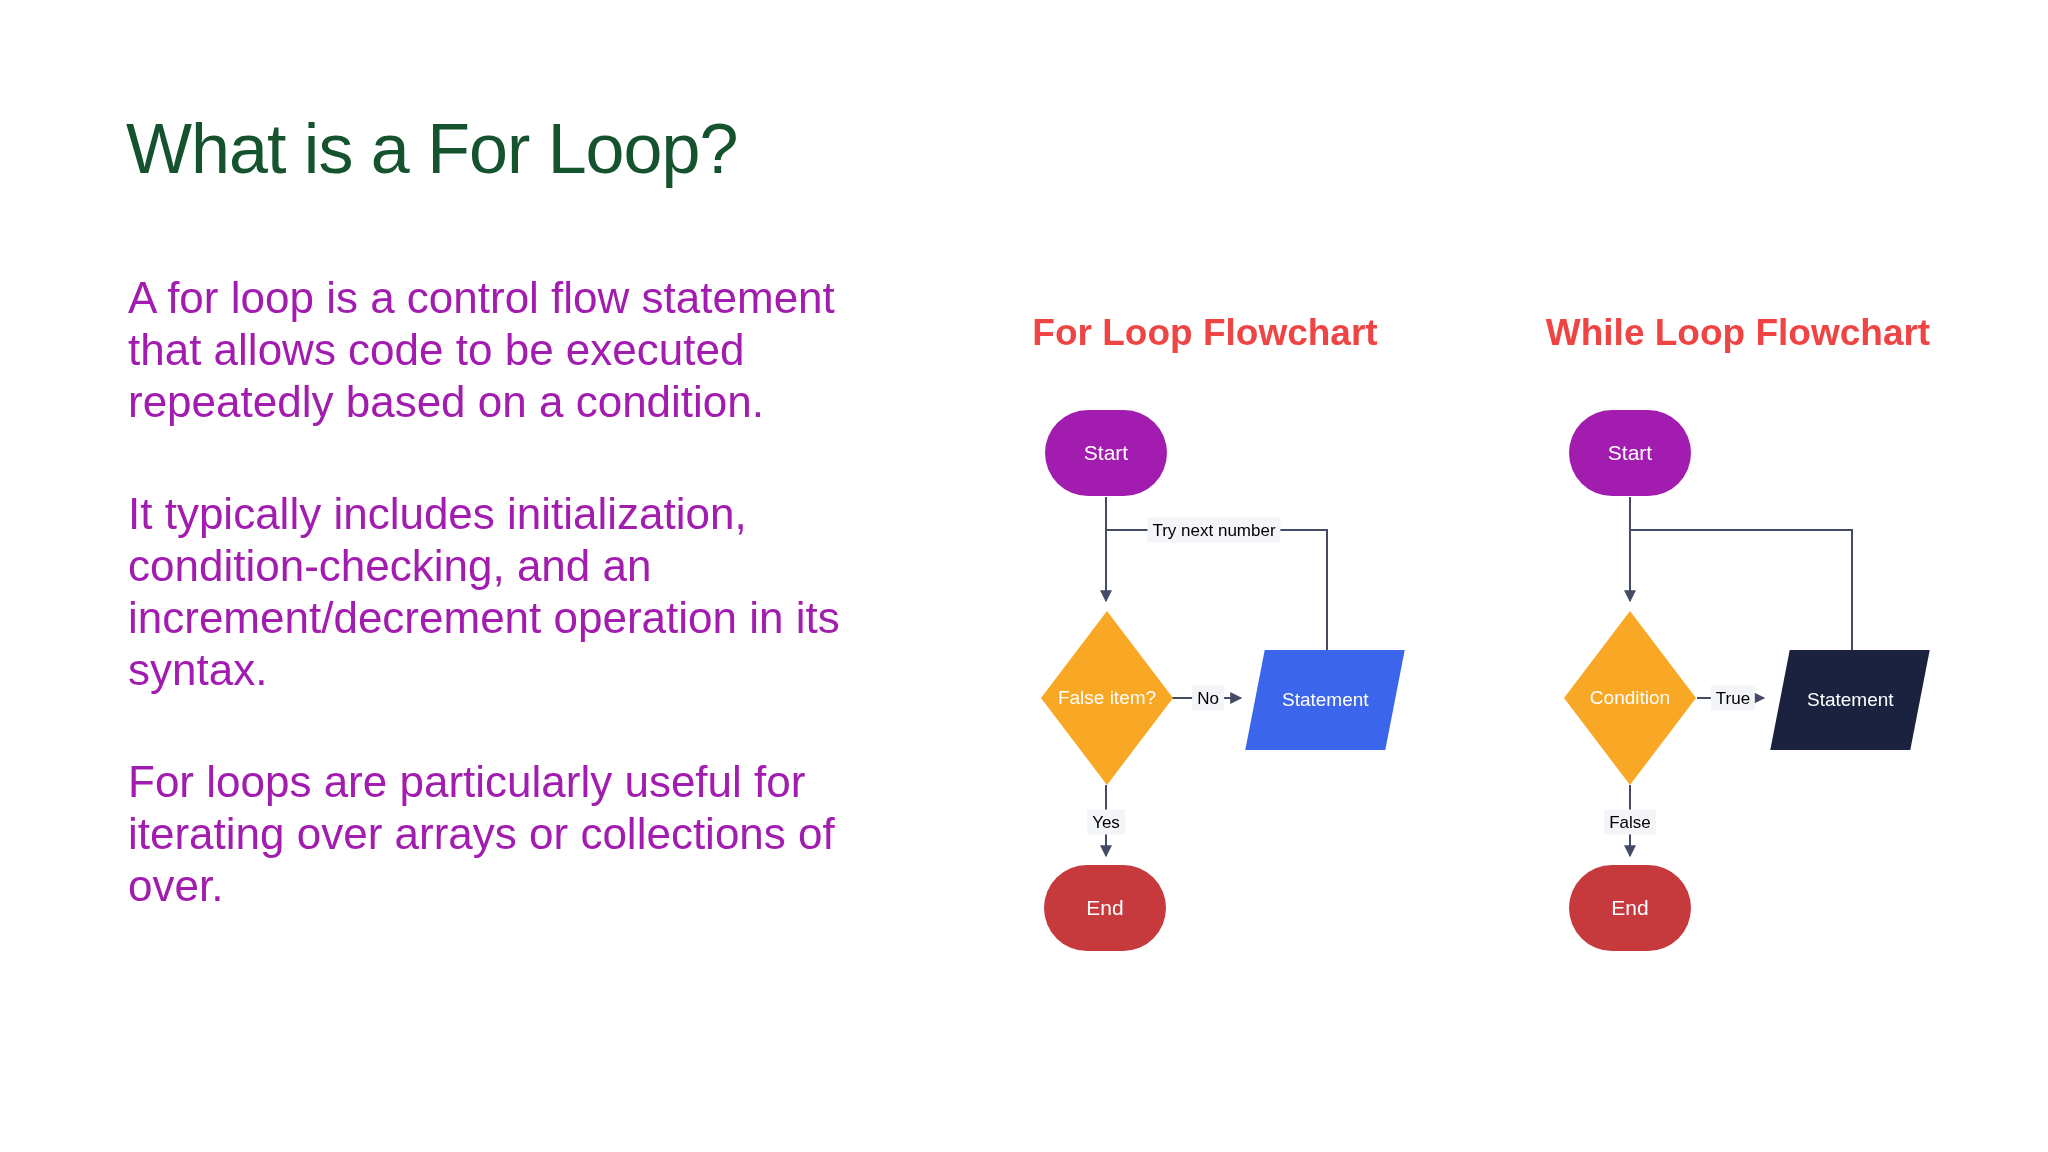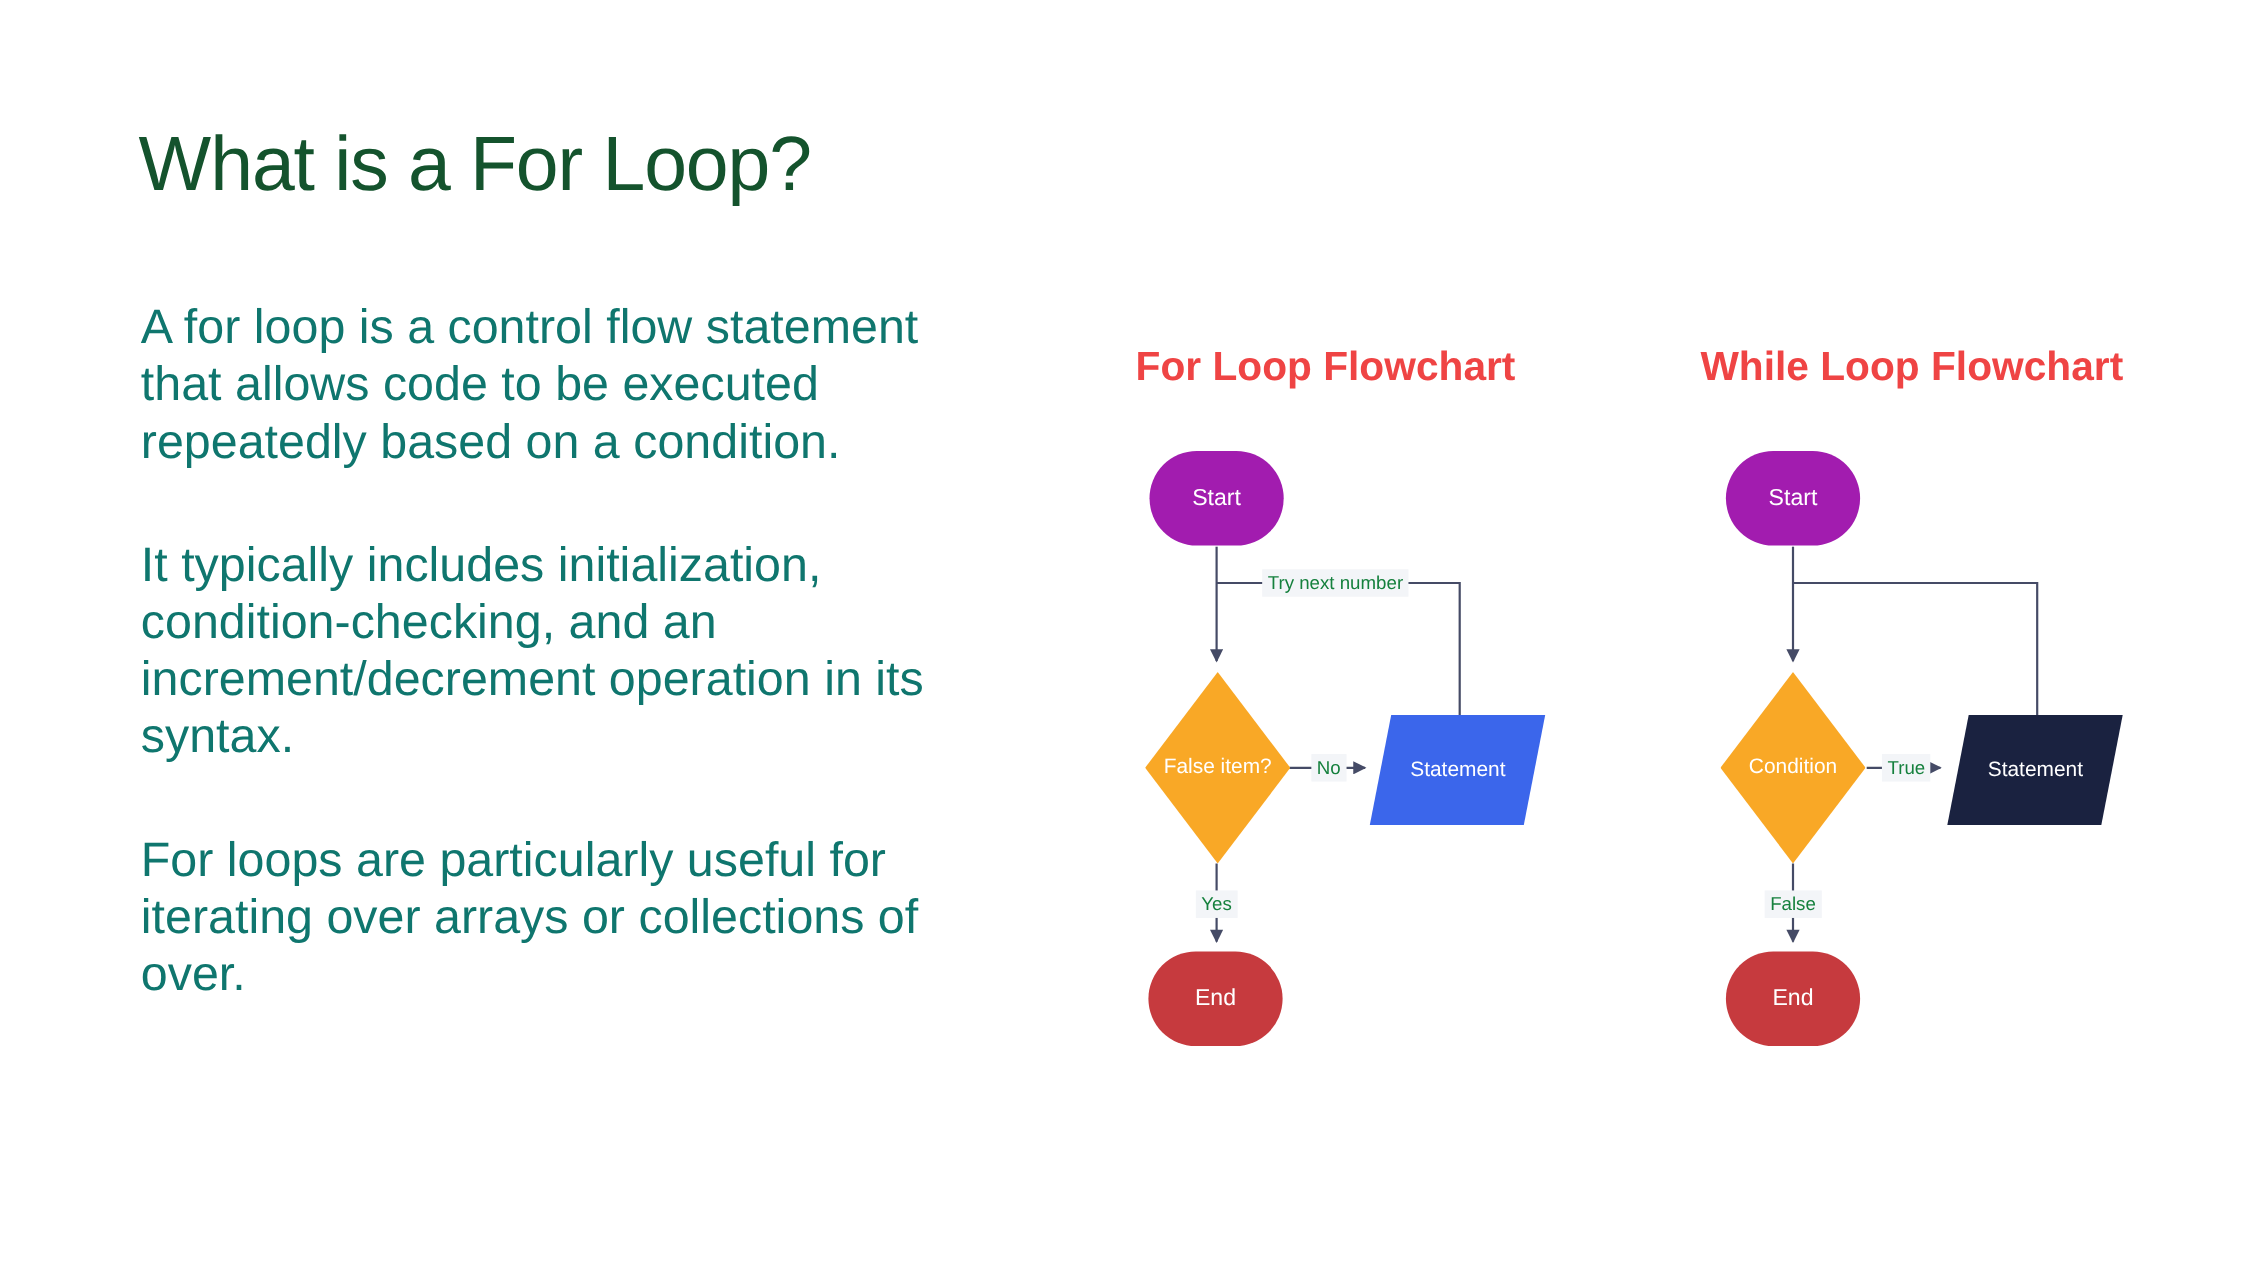--- a/index.html
+++ b/index.html
@@ -11,21 +11,21 @@
     overflow:hidden;
   }
   
   .page-title{
     position:absolute;left:126px;top:112px;
     font-size:70px;line-height:1.08;font-weight:normal;
     letter-spacing:-1px;color:#14532d;margin:0;
   }
   .body-copy{
     position:absolute;left:128px;top:272px;width:860px;
-    font-size:44px;line-height:52px;color:#0f766e;
+    font-size:44px;line-height:52px;color:#a21caf;
     font-stretch:condensed;
   }
   .body-copy p{margin:0 0 60px 0;}
   
   .chart-title{
     position:absolute;top:285px;transform:translateX(-50%);
     font-size:37px;font-weight:600;color:#ef4444;white-space:nowrap;margin-top:27px;
   }
   .connector-svg{position:absolute;left:0;top:0;width:2048px;height:1152px;pointer-events:none;}
   .node{
@@ -42,21 +42,21 @@
   }
   .para{
     width:140px;height:100px;font-size:19px;
     transform:skewX(-11deg);
   }
   .para > span{display:inline-block;transform:skewX(11deg);}
   .statement-for{background:#3b66eb;}
   .statement-while{background:#1a2240;}
   .chip{
     position:absolute;transform:translate(-50%,-50%);
-    background:#f3f5f8;color:#15803d;
+    background:#f3f5f8;color:#000000;
     font-size:17px;line-height:1;padding:4px 5px;white-space:nowrap;
   }
 </style>
 </head>
 <body>
 
 <div class="canvas">
 
   <h1 class="page-title">What is a For Loop?</h1>
 

